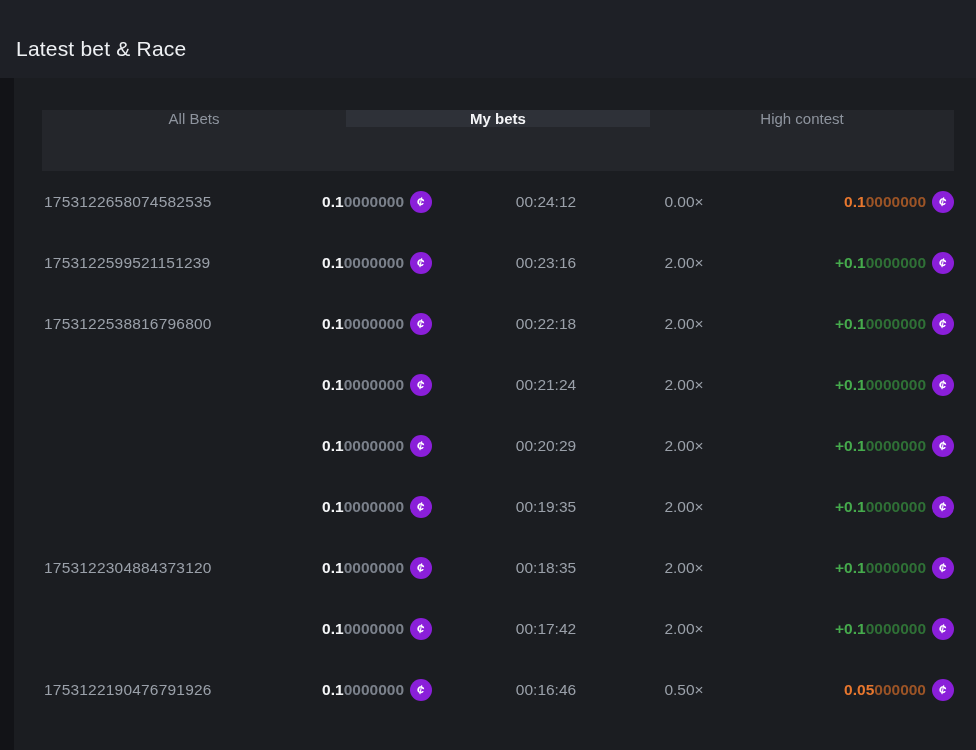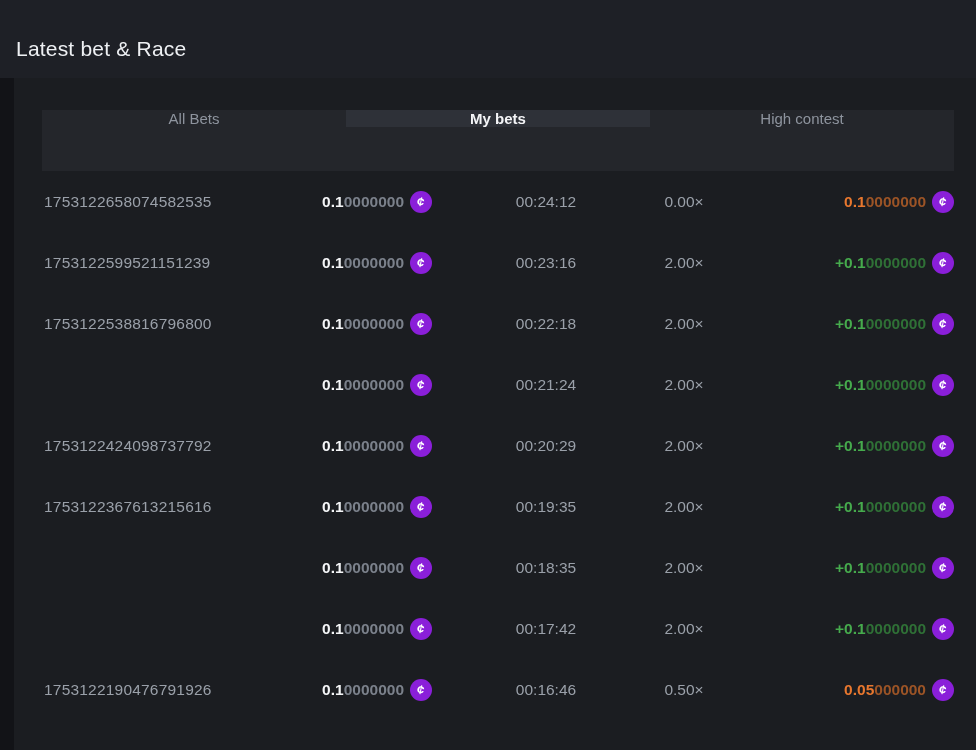--- a/index.html
+++ b/index.html
@@ -170,56 +170,55 @@
     <span class="cell cell-payout">2.00×</span>
     <span class="cell cell-profit win">
           <span class="profit-amt"><span class="amt-main p-main">+0.1</span><span class="amt-zeros p-zeros">0000000</span></span>
           <span class="coin">
             <span class="coin-glyph">¢</span>
           </span>
         </span>
   </div>
 
   <div class="row">
-    <span class="cell cell-id">1753122424098737792</span>
     <span class="cell cell-bet">
           <span><span class="amt-main">0.1</span><span class="amt-zeros">0000000</span></span>
           <span class="coin">
             <span class="coin-glyph">¢</span>
           </span>
         </span>
     <span class="cell cell-time">00:20:29</span>
     <span class="cell cell-payout">2.00×</span>
     <span class="cell cell-profit win">
           <span class="profit-amt"><span class="amt-main p-main">+0.1</span><span class="amt-zeros p-zeros">0000000</span></span>
           <span class="coin">
             <span class="coin-glyph">¢</span>
           </span>
         </span>
   </div>
 
   <div class="row">
-    <span class="cell cell-id">1753122367613215616</span>
     <span class="cell cell-bet">
           <span><span class="amt-main">0.1</span><span class="amt-zeros">0000000</span></span>
           <span class="coin">
             <span class="coin-glyph">¢</span>
           </span>
         </span>
     <span class="cell cell-time">00:19:35</span>
     <span class="cell cell-payout">2.00×</span>
     <span class="cell cell-profit win">
           <span class="profit-amt"><span class="amt-main p-main">+0.1</span><span class="amt-zeros p-zeros">0000000</span></span>
           <span class="coin">
             <span class="coin-glyph">¢</span>
           </span>
         </span>
   </div>
 
   <div class="row">
+    <span class="cell cell-id">1753122304884373120</span>
     <span class="cell cell-bet">
           <span><span class="amt-main">0.1</span><span class="amt-zeros">0000000</span></span>
           <span class="coin">
             <span class="coin-glyph">¢</span>
           </span>
         </span>
     <span class="cell cell-time">00:18:35</span>
     <span class="cell cell-payout">2.00×</span>
     <span class="cell cell-profit win">
           <span class="profit-amt"><span class="amt-main p-main">+0.1</span><span class="amt-zeros p-zeros">0000000</span></span>

